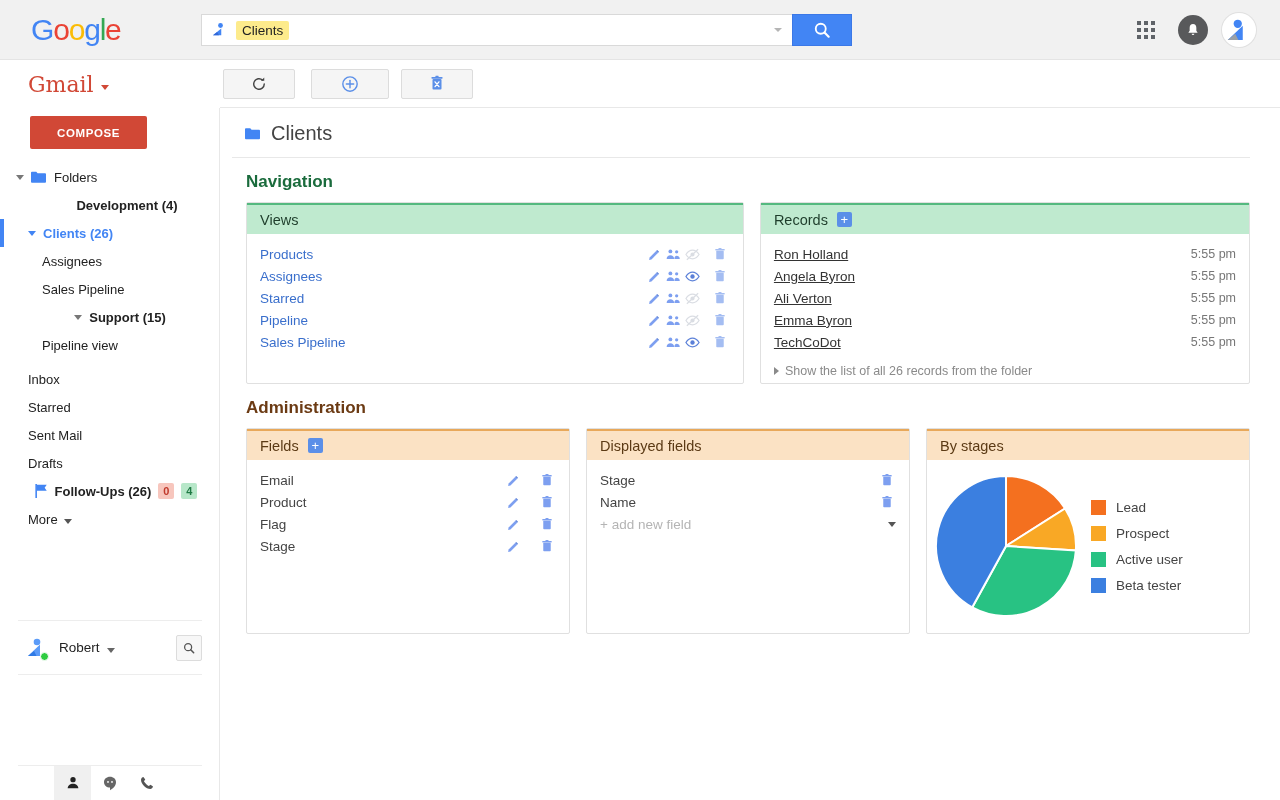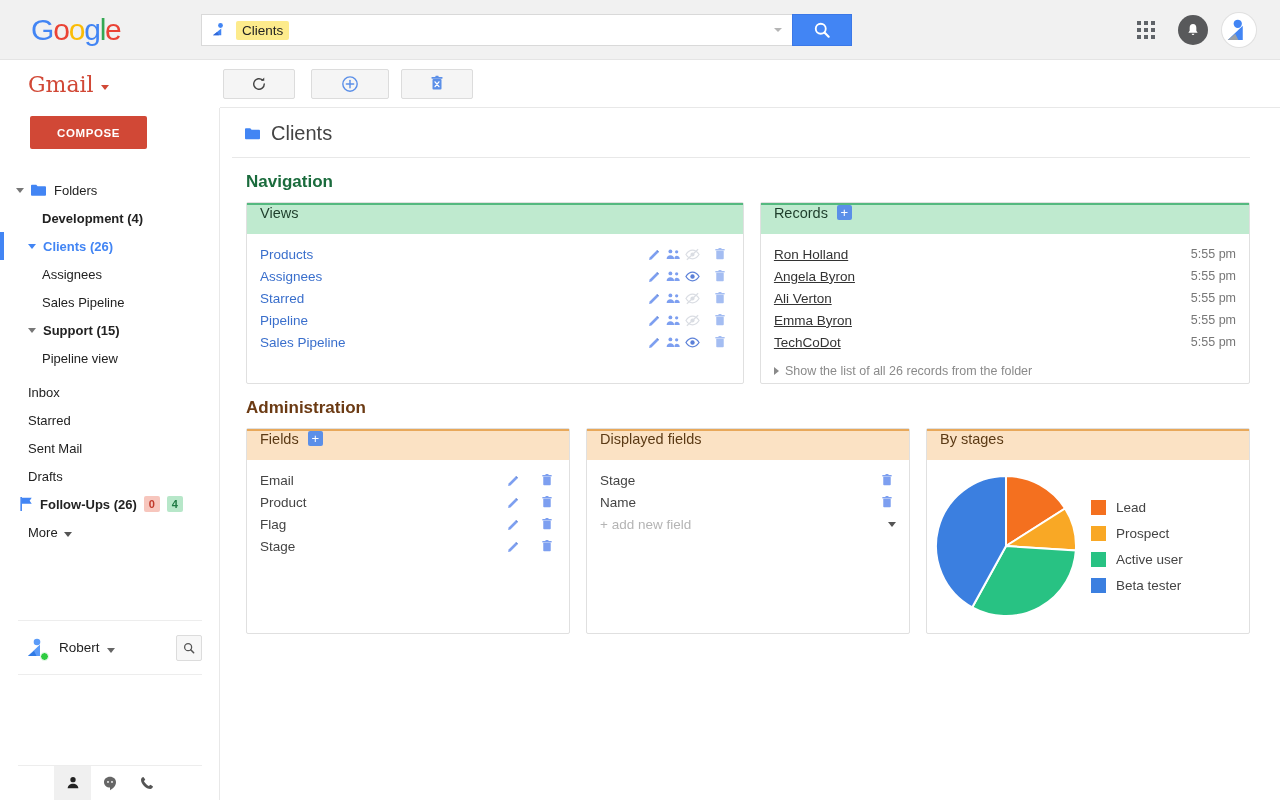--- a/index.html
+++ b/index.html
@@ -90,27 +90,27 @@
   .sidebar {
     position: absolute; top: 108px; left: 0; width: 220px; height: 692px;
     background: #fff; border-right: 1px solid #e8e8e8;
   }
   .compose {
     position: absolute; left: 30px; top: 8px; width: 117px; height: 33px;
     background: #d14836; color: #fff; font-size: 11.5px; font-weight: bold;
     letter-spacing: .6px; border: none; border-radius: 2px; cursor: pointer;
     display: flex; align-items: center; justify-content: center;
   }
-  .navlist { position: absolute; top: 68px; left: 0; width: 212px; }
+  .navlist { position: absolute; top: 55px; left: 0; width: 212px; }
   .navrow {
     height: 28px; display: flex; align-items: center; font-size: 13px;
     color: #222; cursor: pointer; position: relative; padding-left: 16px;
   }
   .navrow.sel { color: #4285F4; font-weight: bold; }
-  .navrow.bold { font-weight: bold; }
+  .navrow.bold { font-weight: bold; justify-content: center; }
   .navrow.indent { padding-left: 42px; }
   .navrow.plain { padding-left: 28px; }
   .navrow.lvl1 { padding-left: 16px; }
   .activebar {
     position: absolute; left: 0; top: 0; width: 4px; height: 28px; background: #4285F4;
   }
   .tri {
     width: 0; height: 0; margin-right: 7px; flex: 0 0 auto;
     border-left: 4.5px solid transparent; border-right: 4.5px solid transparent;
     border-top: 5px solid #777;
@@ -173,21 +173,21 @@
   .section-title.admin { color: #6b3a13; }
 
   .panelrow { display: flex; gap: 16px; padding: 0 30px 0 26px; }
   .panel {
     background: #fff; border: 1px solid #e0e0e0; border-radius: 2px;
     display: flex; flex-direction: column;
   }
   .panel.nav-panel { height: 182px; }
   .panel.admin-panel { height: 206px; }
   .panel-hd {
-    height: 31px; display: flex; align-items: flex-start; padding-left: 13px;
+    height: 31px; display: flex; align-items: center; padding-left: 13px;
     font-size: 14.5px; border-top: 2px solid transparent;
   }
   .hd-green { background: #bfeacf; color: #1e3d2b; border-top-color: #54b97f; }
   .hd-orange { background: #fbe2c4; color: #5b3a15; border-top-color: #e8a85a; }
   .plusbadge {
     margin-left: 9px; width: 15px; height: 15px; border-radius: 2px;
     background: #5b8fe8; color: #fff; font-size: 13px; line-height: 13px;
     display: inline-flex; align-items: center; justify-content: center; cursor: pointer;
     font-weight: 500;
   }

